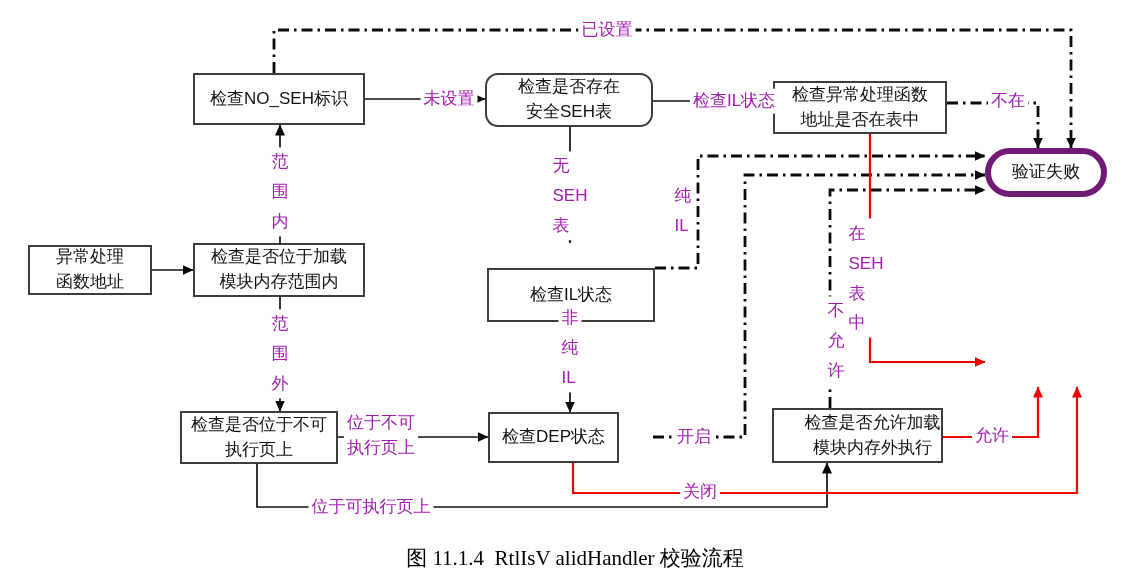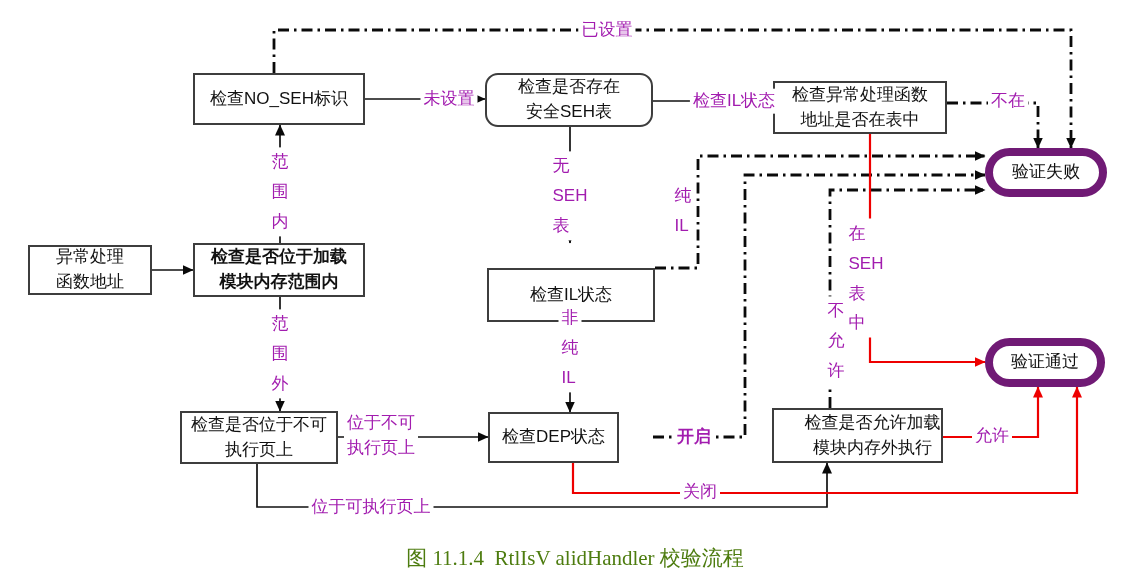--- a/index.html
+++ b/index.html
@@ -6,30 +6,30 @@
   #stage{
     position:relative;width:1139px;height:588px;background:#ffffff;overflow:hidden;
     font-family:"Liberation Sans","DejaVu Sans",sans-serif;color:#111;
   }
   #wires{position:absolute;left:0;top:0;width:1139px;height:588px;}
   .node{
     position:absolute;box-sizing:border-box;background:#ffffff;border:2px solid #3d3d3d;
     display:flex;align-items:center;justify-content:center;text-align:center;
     font-size:17px;line-height:1.45;white-space:pre-line;z-index:3;
   }
-  .stadium{border-radius:25px;border:8px solid #701a75;text-align:right;}
+  .stadium{border-radius:25px;border:6px solid #701a75;text-align:right;}
   .elabel{
     position:absolute;transform:translate(-50%,-50%);background:#ffffff;
     font-size:17px;line-height:1.45;text-align:left;white-space:pre-line;
     padding:0 3px;z-index:4;color:#a21caf;
   }
   .vlab{line-height:1.75;}
   .caption{
     position:absolute;left:575px;top:558px;transform:translate(-50%,-50%);
-    font-family:"Liberation Serif","DejaVu Serif",serif;font-size:21px;color:#4d7c0f;
+    font-family:"Liberation Serif","DejaVu Serif",serif;font-size:21px;color:#000000;
     white-space:pre;z-index:4;
   }
   .s{stroke:#111;stroke-width:1.7;fill:none;}
   .dd{stroke:#0a0a0a;stroke-width:2.8;fill:none;stroke-dasharray:11 5 2.5 5;}
   .rr{stroke:#ee0000;stroke-width:2.2;fill:none;}
 </style>
 </head>
 <body>
 
 <div id="stage">
@@ -63,42 +63,41 @@
     <path class="rr" d="M870,128 V362 H985" marker-end="url(#mr)"></path>
     <path class="rr" d="M573,463 V493 H1077 V387" marker-end="url(#mr)"></path>
     <path class="rr" d="M943,437 H1038 V387" marker-end="url(#mr)"></path>
   </svg>
 
   <div class="node" style="left:193px;top:73px;width:172px;height:52px;">检查NO_SEH标识</div>
 
   <div class="node" style="left:28px;top:245px;width:124px;height:50px;">异常处理
 函数地址</div>
 
-  <div class="node" style="left:193px;top:243px;width:172px;height:54px;font-weight:bold;">检查是否位于加载
+  <div class="node" style="left:193px;top:243px;width:172px;height:54px;">检查是否位于加载
 模块内存范围内</div>
 
   <div class="node" style="left:485px;top:73px;width:168px;height:54px;border-radius:13px;">检查是否存在
 安全SEH表</div>
 
   <div class="node" style="left:773px;top:75px;width:174px;height:53px;margin-top:6px;">检查异常处理函数
 地址是否在表中</div>
 
   <div class="node" style="left:487px;top:243px;width:168px;height:54px;margin-top:25px;">检查IL状态</div>
 
   <div class="node" style="left:180px;top:411px;width:158px;height:53px;">检查是否位于不可
 执行页上</div>
 
   <div class="node" style="left:488px;top:412px;width:131px;height:51px;">检查DEP状态</div>
 
   <div class="node" style="left:772px;top:408px;width:171px;height:55px;padding-left:30px;">检查是否允许加载
 模块内存外执行</div>
 
   <div class="node stadium" style="left:985px;top:148px;width:122px;height:49px;">验证失败</div>
 
-  <div class="node stadium" style="left:985px;top:338px;width:120px;height:49px;">验证通过</div>
 
   <div class="elabel" style="left:607px;top:30px;">已设置</div>
   <div class="elabel" style="left:449px;top:99px;">未设置</div>
   <div class="elabel" style="left:734px;top:101px;">检查IL状态</div>
   <div class="elabel" style="left:1008px;top:101px;">不在</div>
   <div class="elabel vlab" style="left:280px;top:192px;">范
 围
 内</div>
   <div class="elabel vlab" style="left:280px;top:354px;">范
 围
@@ -114,18 +113,18 @@
   <div class="elabel vlab" style="left:866px;top:278px;">在
 SEH
 表
 中</div>
   <div class="elabel vlab" style="left:836px;top:341px;">不
 允
 许</div>
   <div class="elabel" style="left:381px;top:436px;">位于不可
 执行页上</div>
   <div class="elabel" style="left:371px;top:507px;">位于可执行页上</div>
-  <div class="elabel" style="left:694px;top:437px;font-weight:bold;">开启</div>
+  <div class="elabel" style="left:694px;top:437px;">开启</div>
   <div class="elabel" style="left:700px;top:492px;">关闭</div>
   <div class="elabel" style="left:992px;top:436px;">允许</div>
 
   <div class="caption">图 11.1.4  RtlIsV alidHandler 校验流程</div>
 </div>
 
 </body></html>

